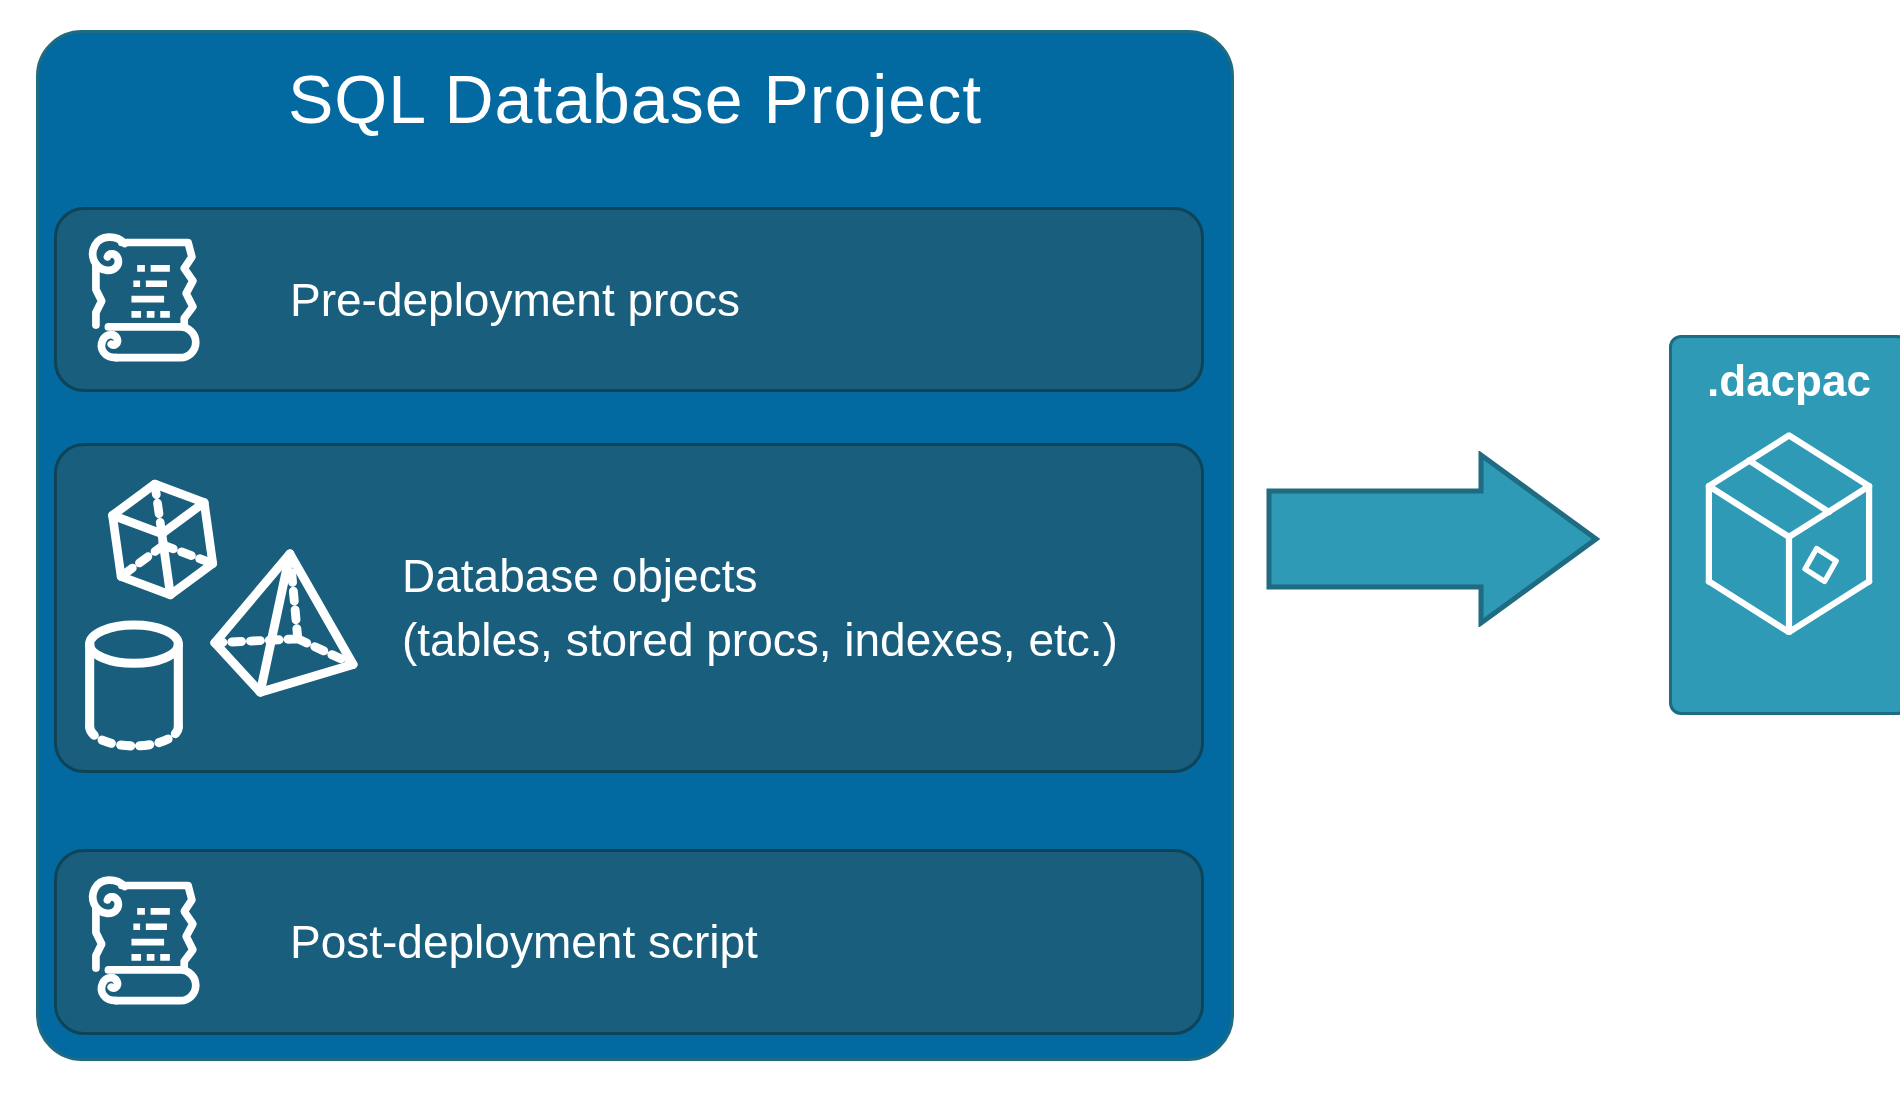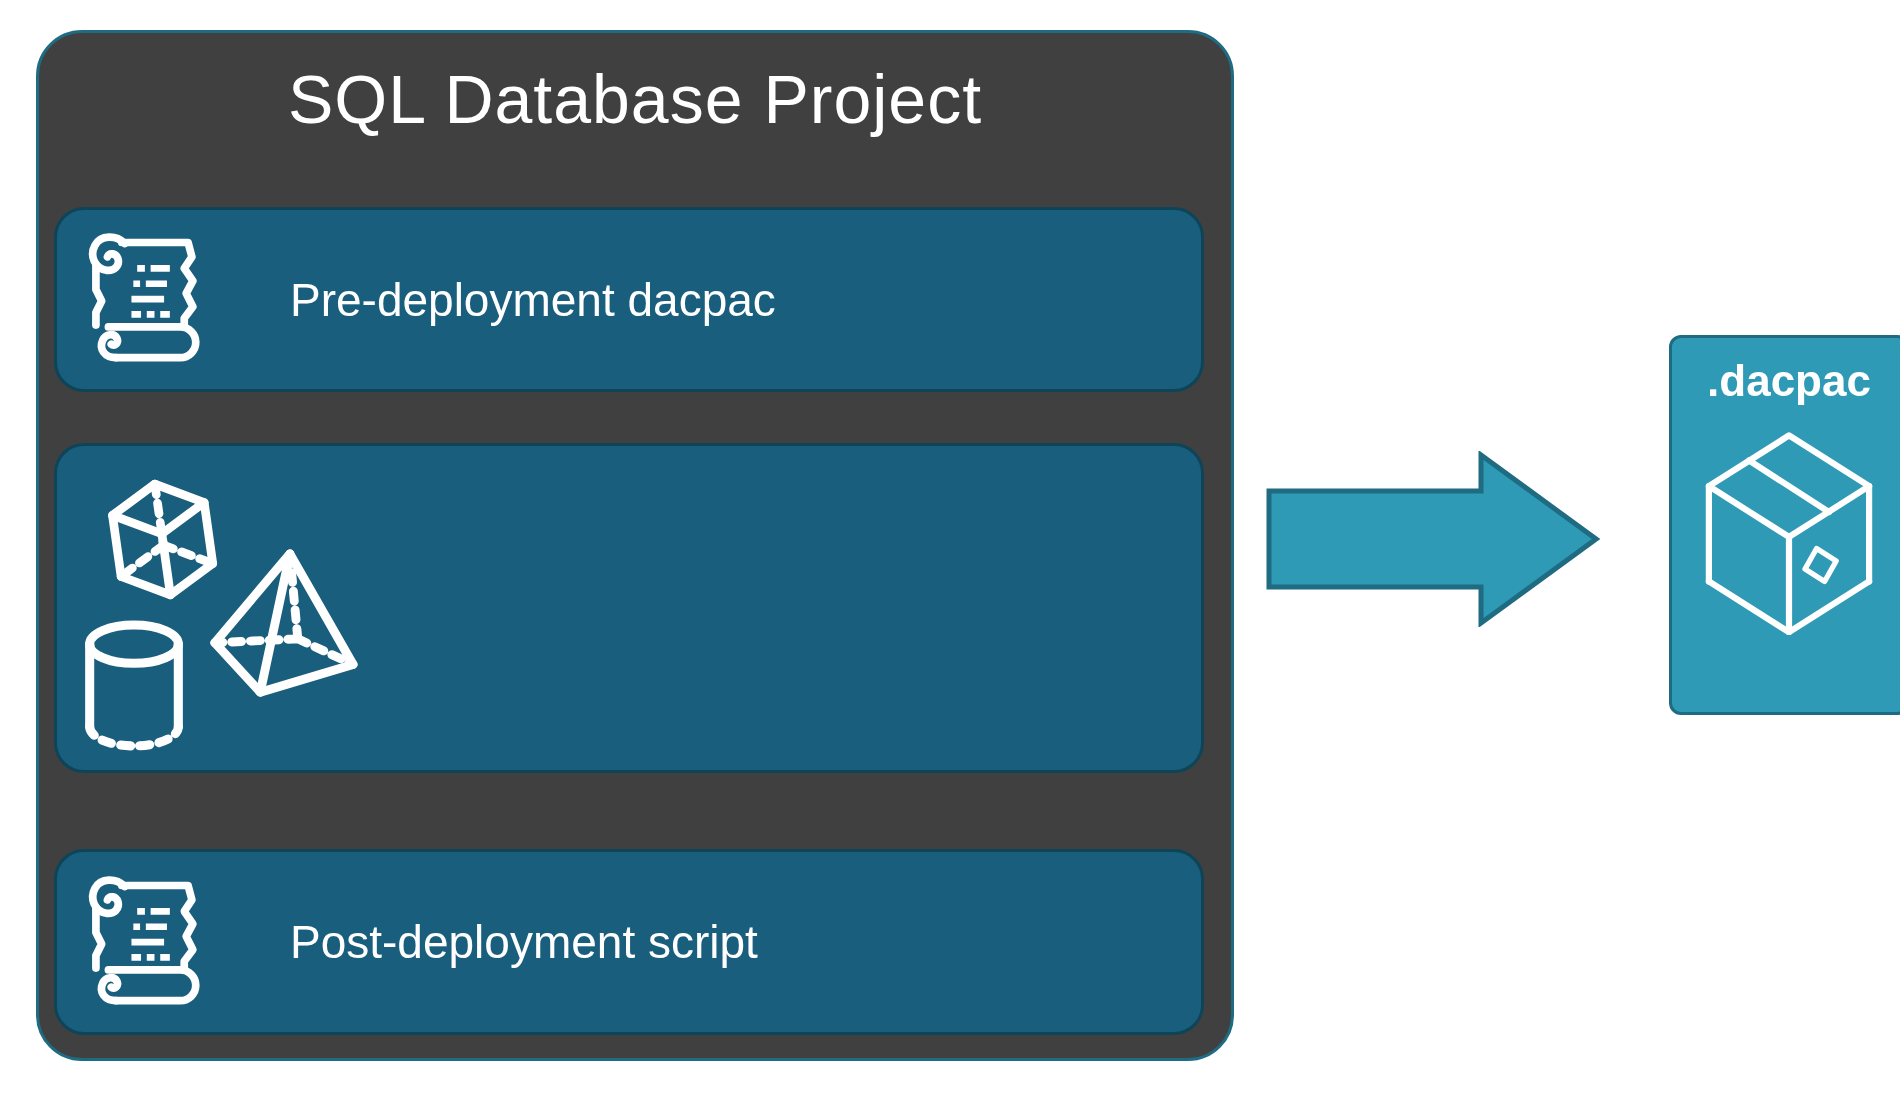--- a/index.html
+++ b/index.html
@@ -11,21 +11,21 @@
     font-family: "Liberation Sans", sans-serif;
     overflow: hidden;
   }
   .stage { position: relative; width: 1900px; height: 1100px; }
 
   
   .project-panel {
     position: absolute;
     left: 36px; top: 30px;
     width: 1198px; height: 1031px;
-    background: #404040;
+    background: #0369a1;
     border: 3px solid #1E6B82;
     border-radius: 46px;
     box-sizing: border-box;
   }
   .project-title {
     position: absolute;
     left: 0; top: 27px;
     width: 100%;
     text-align: center;
     color: #ffffff;
@@ -118,21 +118,21 @@
           <path d="M38,133 C26,133 20,124 24,115 C27,108 36,107 39,113 C41,118 36,122 33,119"></path>
         </g>
         <g stroke="#ffffff" stroke-width="7" stroke-linecap="butt">
           <path d="M60,40 h8 M74,40 h20"></path>
           <path d="M56,56 h7 M69,56 h22"></path>
           <path d="M54,72 h34"></path>
           <path d="M54,88 h10 M70,88 h8 M84,88 h10"></path>
         </g>
       </svg>
       <div class="box-label-wrap">
-        <div>Pre-deployment dacpac</div>
+        <div>Pre-deployment procs</div>
       </div>
     </div>
 
     <div class="inner-box box-obj">
       <svg class="icon-abs" style="left:38px; top:20px;" width="135" height="145" viewBox="0 0 140 150">
         <g fill="none" stroke="#ffffff" stroke-width="9" stroke-linejoin="round" stroke-linecap="round" transform="rotate(-8 70 75)">
           <path d="M70,18 L118,44 L70,70 L22,44 Z"></path>
           <path d="M22,44 L22,108 M70,70 L70,134 M118,44 L118,108"></path>
           <path d="M22,108 L70,134 L118,108"></path>
           <g stroke-dasharray="11 9">
@@ -151,20 +151,24 @@
           </g>
         </g>
       </svg>
       <svg class="icon-abs" style="left:21px; top:172px;" width="112" height="136" viewBox="0 0 110 135">
         <g fill="none" stroke="#ffffff" stroke-width="9" stroke-linecap="round">
           <ellipse cx="55" cy="26" rx="44" ry="19"></ellipse>
           <path d="M11,26 L11,108 M99,26 L99,108"></path>
           <path d="M11,108 A44,19 0 0 0 99,108" stroke-dasharray="10 9"></path>
         </g>
       </svg>
+      <div class="box-label-wrap">
+        <div>Database objects</div>
+        <div>(tables, stored procs, indexes, etc.)</div>
+      </div>
     </div>
 
     <div class="inner-box box-post">
       <svg class="icon-abs" style="left:22px; top:21px;" width="126" height="144" viewBox="0 0 130 150">
         <g fill="none" stroke="#ffffff" stroke-width="8" stroke-linecap="round" stroke-linejoin="round">
           <path d="M47,14 C38,5 22,5 16,16 C10,27 16,40 28,42 C36,43 42,37 40,30 C38,24 31,23 29,28"></path>
           <path d="M44,13 L113,13 L117,28 L109,40 L118,53 L111,66 L118,80 L109,92 L109,101"></path>
           <path d="M17,36 L17,62 L23,74 L17,86 L17,99"></path>
           <path d="M30,101 L105,101 A16,16 0 0 1 105,133 L38,133"></path>
           <path d="M38,133 C26,133 20,124 24,115 C27,108 36,107 39,113 C41,118 36,122 33,119"></path>

